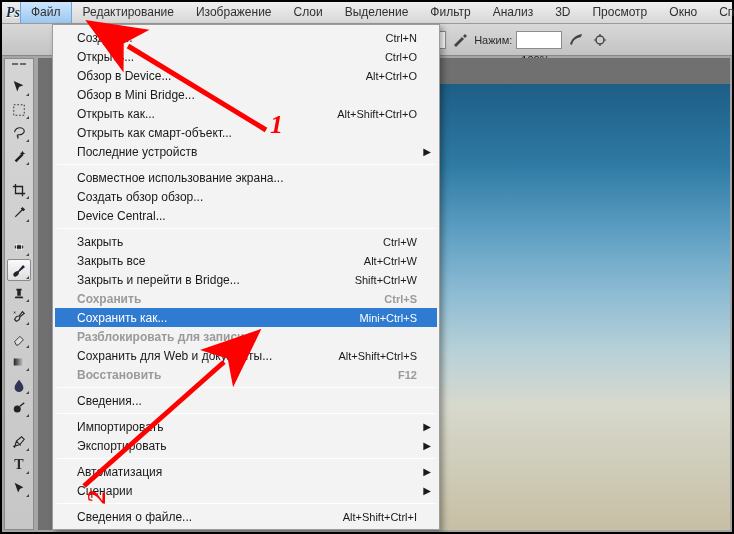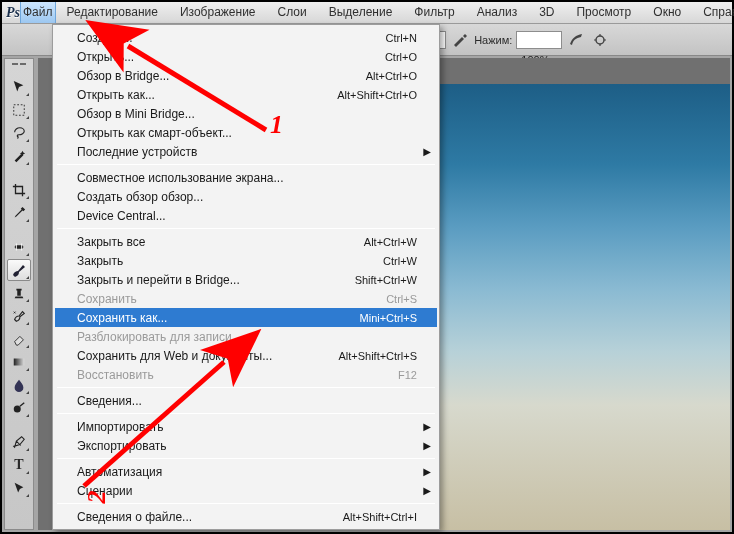--- a/index.html
+++ b/index.html
@@ -2,21 +2,21 @@
 <html><head>
 <meta charset="utf-8">
 <style>
   * { margin: 0; padding: 0; box-sizing: border-box; font-family: "Segoe UI", Tahoma, sans-serif; font-size: 12px; }
   body { width: 734px; height: 534px; overflow: hidden; background: #000; }
   .frame { position: relative; width: 734px; height: 534px; border: 2px solid #000; background: #a5a5a5; }
   
   .menubar { position: absolute; left: 0; right: 0; top: 0; height: 22px; background: linear-gradient(#efefef,#d7d7d7); display: flex; align-items: stretch; padding-left: 4px; border-bottom: 1px solid #9a9a9a; }
   .appicon { width: 34px; height: 22px; display:flex;align-items:center;justify-content:center; color:#1a2f4b; font-weight:bold; font-style:italic; font-family:Georgia,serif; font-size:14px; text-shadow:0 1px 0 #fff; }
   .menu-item { padding: 3px 11px 0; color:#303030; cursor:default; }
-  .menu-item.active { background: linear-gradient(#cde6ff,#9cc7f0); border:1px solid #6ea6db; border-top:none; border-bottom:none; padding:3px 2px 0;}
+  .menu-item.active { background: linear-gradient(#cde6ff,#9cc7f0); border:1px solid #6ea6db; border-top:none; border-bottom:none; padding:3px 10px 0;}
   
   .optbar { position:absolute; left:0; right:0; top:22px; height:32px; background: linear-gradient(#d8d8d8,#c3c3c3); border-bottom:1px solid #888; display:flex; align-items:center; gap:4px; padding-left:4px;}
   .optbar .blocked { flex:0 0 390px; } 
   .optlabel { color:#2b2b2b; font-size:11px;}
   .pctfield { display:inline-flex; align-items:center; background:#fff; border:1px solid #8d8d8d; padding:1px 2px 1px 4px; height:18px;}
   .pctfield span { font-size:11px; color:#222;margin-top:40px;}
   .pctfield .stepicon { width:10px; font-size:8px; color:#555; text-align:center;}
   .opticon { width:20px; height:20px; display:flex;align-items:center;justify-content:center;color:#333;}
   
   .toolbox { position:absolute; left:2px; top:56px; width:30px; bottom:2px; background:linear-gradient(#d5d5d5,#c7c7c7); border:1px solid #8b8b8b; display:flex; flex-direction:column; align-items:center; gap:1px; padding-top:4px;}
@@ -33,21 +33,21 @@
   .fronds { position:absolute; width:120px; height:60px; }
   .frond { position:absolute; left:60px; top:30px; width:56px; height:3px; background:linear-gradient(to right,#223523,#355638,transparent); border-radius:2px; transform-origin:0 50%; }
   .hut { position:absolute; bottom:0; width:110px; height:80px; }
   .hut .roof { width:100%; height:50px; background:linear-gradient(#6b4e2e,#8c6a3b); clip-path: polygon(6% 100%,50% 0,94% 100%); }
   .hut .body { width:72%; margin:0 auto; height:30px; background:linear-gradient(#7a5c36,#5a4427);}
   
   .dropdown { position:absolute; left:50px; top:22px; width:388px; background:#f3f3f3; border:1px solid #9c9c9c; box-shadow:3px 3px 6px rgba(0,0,0,.35); padding:3px 2px;}
   .dditem { display:flex; align-items:center; height:19px; padding:0 20px 0 22px; color:#1a1a1a; position:relative; cursor:default;}
   .dditem .lbl { flex:1; white-space:nowrap;}
   .dditem .sc { color:#1a1a1a; font-size:11px;}
-  .dditem.disabled { color:#9a9a9a;}
+  .dditem.disabled { color:#9a9a9a;font-weight:bold;}
   .dditem.disabled .sc { color:#9a9a9a;text-align:right;}
   .dditem.sel { background:#2e7bd1; color:#fff;}
   .dditem.sel .sc { color:#fff;}
   .dditem .sub { position:absolute; right:6px; font-size:10px;}
   .ddsep { height:1px; margin:3px 2px; background:#c9c9c9; border-bottom:1px solid #fff;}
   
   .anno { position:absolute; pointer-events:none; }
   .num { font: italic bold 26px Georgia, serif; color:#ff0000; }
   .arrow-svg { position:absolute; left:0; top:0; pointer-events:none; }
 </style>
@@ -257,55 +257,55 @@
   <div class="dropdown" id="dropdown">
       <div class="dditem">
         <span class="lbl">Создать...</span>
         <span class="sc">Ctrl+N</span>
       </div>
       <div class="dditem">
         <span class="lbl">Открыть...</span>
         <span class="sc">Ctrl+O</span>
       </div>
       <div class="dditem">
-        <span class="lbl">Обзор в Bridge...</span>
+        <span class="lbl">Обзор в Device...</span>
         <span class="sc">Alt+Ctrl+O</span>
+      </div>
+      <div class="dditem">
+        <span class="lbl">Обзор в Mini Bridge...</span>
       </div>
       <div class="dditem">
         <span class="lbl">Открыть как...</span>
         <span class="sc">Alt+Shift+Ctrl+O</span>
       </div>
       <div class="dditem">
-        <span class="lbl">Обзор в Mini Bridge...</span>
-      </div>
-      <div class="dditem">
         <span class="lbl">Открыть как смарт-объект...</span>
       </div>
       <div class="dditem">
         <span class="lbl">Последние устройств</span>
         <span class="sub">▶</span>
       </div>
       <div class="ddsep"></div>
       <div class="dditem">
         <span class="lbl">Совместное использование экрана...</span>
       </div>
       <div class="dditem">
         <span class="lbl">Создать обзор обзор...</span>
       </div>
       <div class="dditem">
         <span class="lbl">Device Central...</span>
       </div>
       <div class="ddsep"></div>
+      <div class="dditem">
+        <span class="lbl">Закрыть</span>
+        <span class="sc">Ctrl+W</span>
+      </div>
       <div class="dditem">
         <span class="lbl">Закрыть все</span>
         <span class="sc">Alt+Ctrl+W</span>
-      </div>
-      <div class="dditem">
-        <span class="lbl">Закрыть</span>
-        <span class="sc">Ctrl+W</span>
       </div>
       <div class="dditem">
         <span class="lbl">Закрыть и перейти в Bridge...</span>
         <span class="sc">Shift+Ctrl+W</span>
       </div>
       <div class="dditem disabled">
         <span class="lbl">Сохранить</span>
         <span class="sc">Ctrl+S</span>
       </div>
       <div class="dditem sel">

